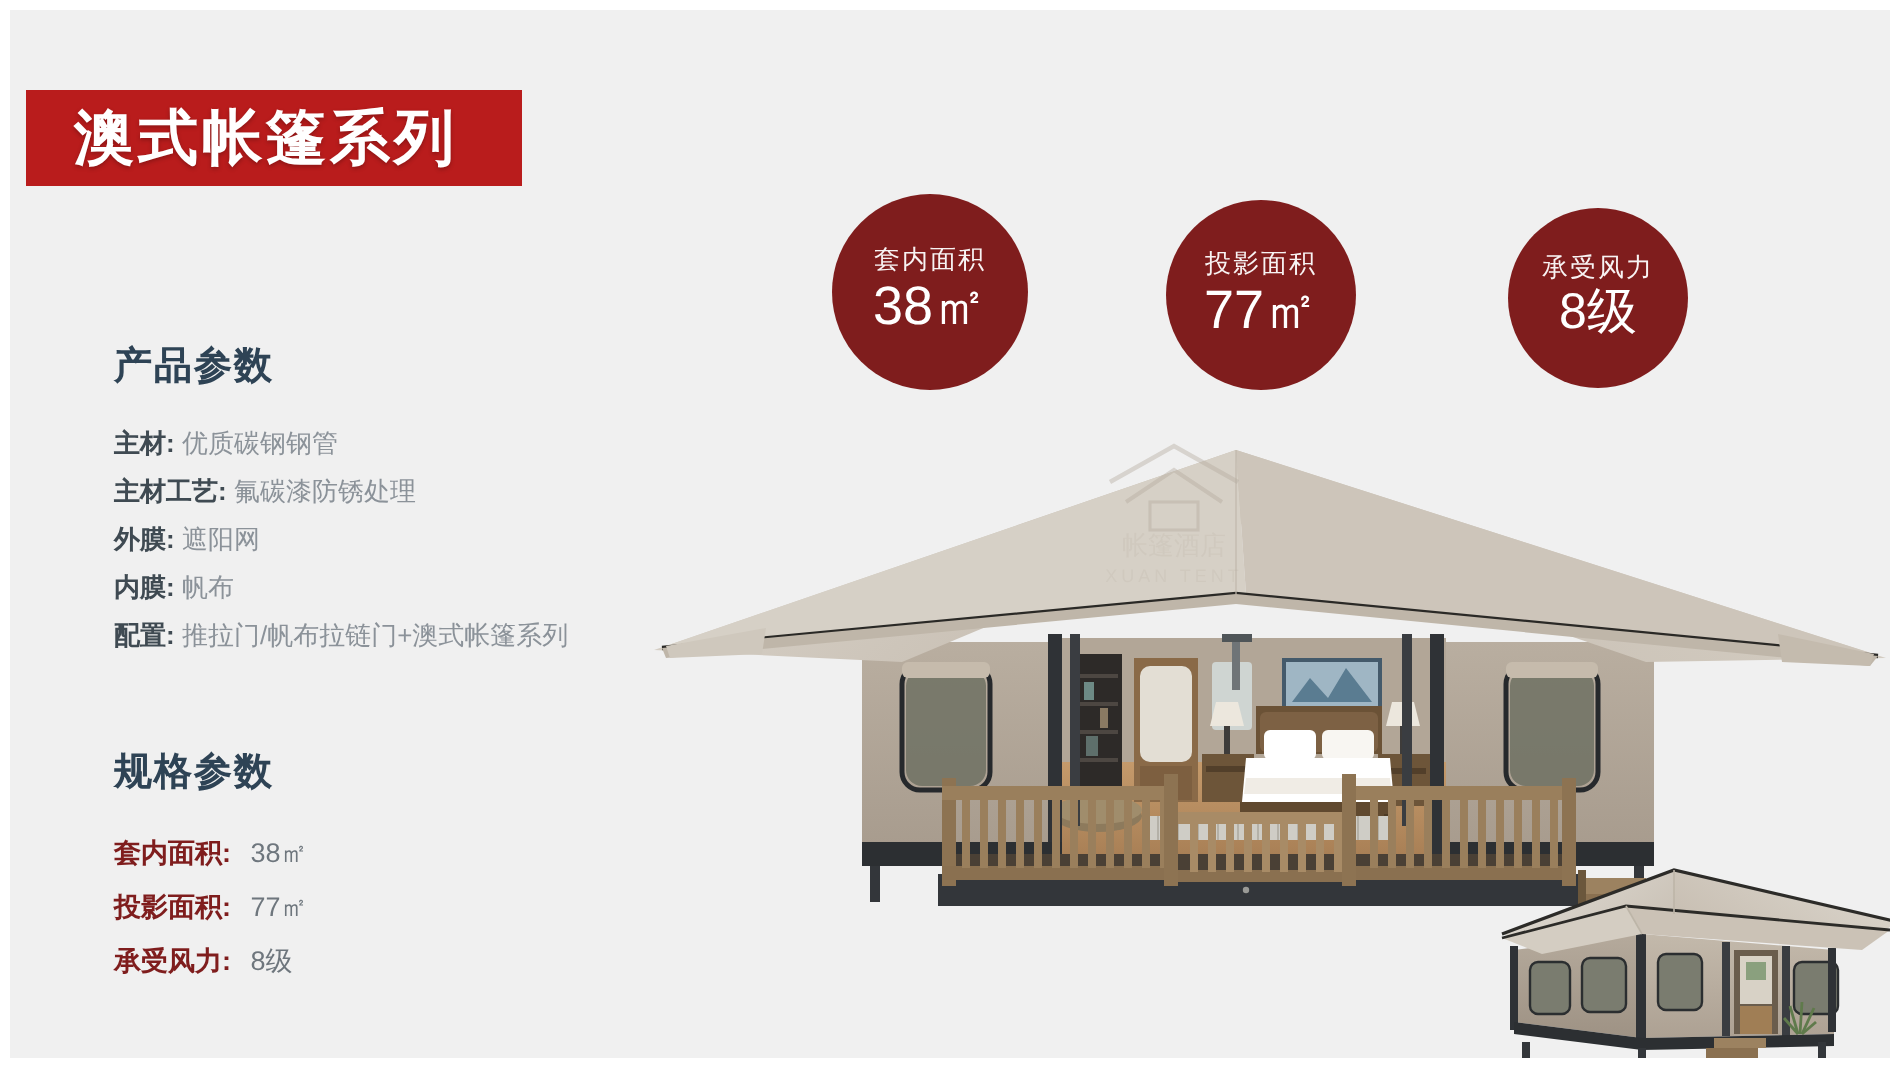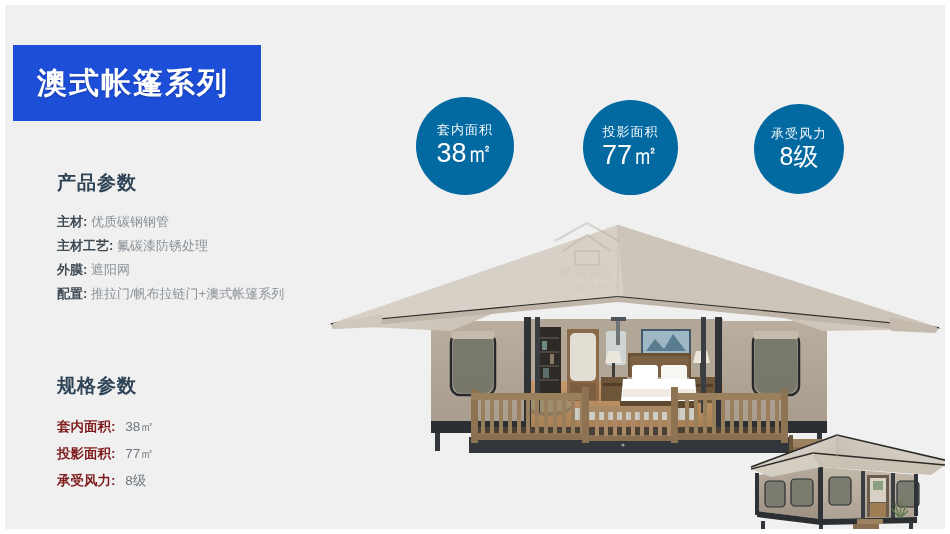--- a/index.html
+++ b/index.html
@@ -21,22 +21,22 @@
     border: 5px solid #ffffff;
     overflow: hidden;
   }
 
   
   .title-banner {
     position: absolute;
     left: 8px;
     top: 40px;
     width: 248px;
-    height: 76px;
-    background: #1d4ed8;
+    height: 48px;
+    background: #b91c1c;
     display: flex;
     align-items: center;
     padding-left: 24px;
   }
   .title-banner-text {
     color: #ffffff;
     font-size: 30px;
     font-weight: bold;
     letter-spacing: 2px;
     text-shadow: 0 1px 2px rgba(0,0,0,0.25);
@@ -82,21 +82,21 @@
     line-height: 27px;
     white-space: nowrap;
   }
   .spec-row .param-label { color: #7f1d1d; }
   .spec-row .param-value { color: #6e767d; padding-left: 6px; }
 
   
   .badge {
     position: absolute;
     border-radius: 50%;
-    background: #0369a1;
+    background: #7f1d1d;
     color: #ffffff;
     display: flex;
     flex-direction: column;
     align-items: center;
     justify-content: center;
   }
   .badge-label {
     font-size: 13px;
     line-height: 1.1;
     letter-spacing: 1px;
@@ -153,20 +153,24 @@
         <span class="param-label">主材:</span>
         <span class="param-value">优质碳钢钢管</span>
       </div>
       <div class="param-row">
         <span class="param-label">主材工艺:</span>
         <span class="param-value">氟碳漆防锈处理</span>
       </div>
       <div class="param-row">
         <span class="param-label">外膜:</span>
         <span class="param-value">遮阳网</span>
+      </div>
+      <div class="param-row">
+        <span class="param-label">内膜:</span>
+        <span class="param-value">帆布</span>
       </div>
       <div class="param-row">
         <span class="param-label">配置:</span>
         <span class="param-value">推拉门/帆布拉链门+澳式帐篷系列</span>
       </div>
     </div>
   </div>
 
   <div class="spec-panel-2">
     <div class="section-heading">规格参数</div>

